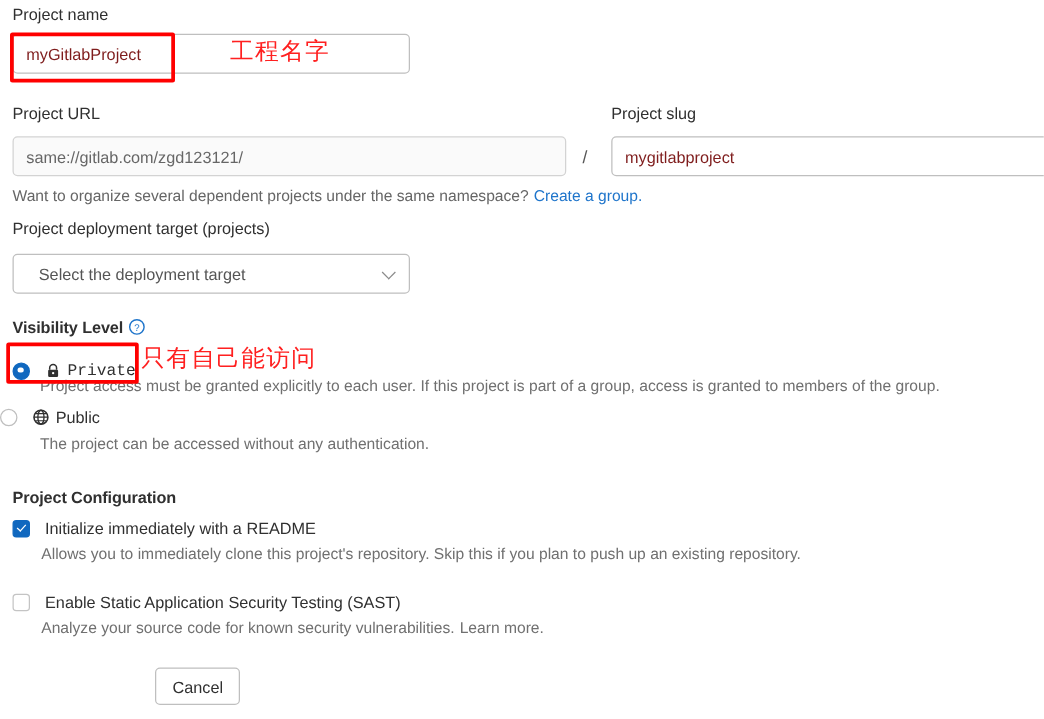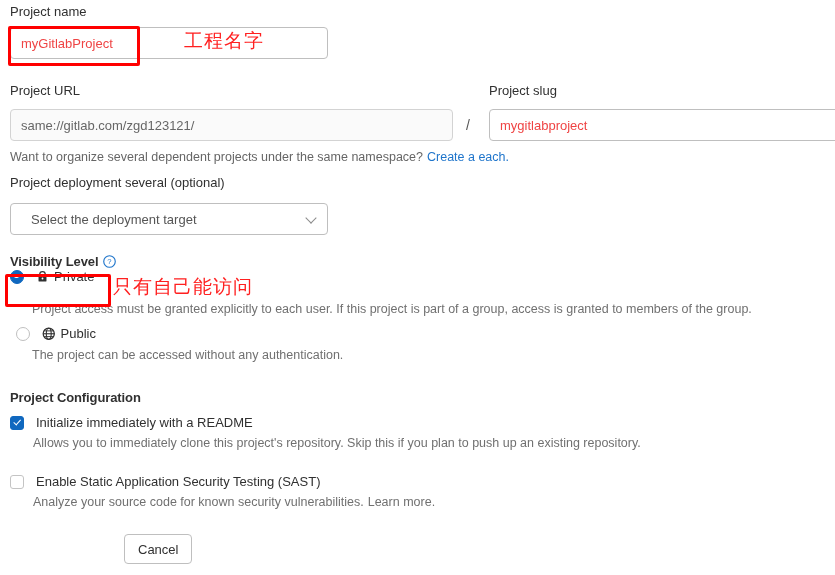--- a/index.html
+++ b/index.html
@@ -33,21 +33,21 @@
     letter-spacing: -0.1px;
   }
 
   .text-input {
     box-sizing: border-box;
     border: 1px solid #bfbfbf;
     border-radius: 4px;
     background: #ffffff;
     font-family: "Liberation Sans", "DejaVu Sans", sans-serif;
     font-size: 13px;
-    color: #ef4444;
+    color: #7f1d1d;
     padding: 0 10px;
     display: flex;
     align-items: center;
     height: 32px;
   }
   .text-input.disabled {
     background: #fafafa;
     color: #666666;
     border-color: #d3d3d3;
   }
@@ -221,55 +221,55 @@
   <div class="abs" style="left:466px; top:117px; font-size:14px; color:#555;">/</div>
 
   <div class="abs" style="left:489px; top:83px;">Project slug</div>
 
   <div class="abs text-input" style="left:489px; top:109px; width:360px;">
     <span>mygitlabproject</span>
   </div>
 
   <div class="abs row" style="left:10px; top:150px;">
     <span class="help-text">Want to organize several dependent projects under the same namespace?</span>
-    <span class="help-text link" style="margin-left:4px;">Create a each.</span>
-  </div>
-
-  <div class="abs" style="left:10px; top:175px;">Project deployment several (optional)</div>
+    <span class="help-text link" style="margin-left:4px;">Create a group.</span>
+  </div>
+
+  <div class="abs" style="left:10px; top:175px;">Project deployment target (projects)</div>
 
   <div class="abs select-box" style="left:10px; top:203px; width:318px;padding-left:20px;">
     <span>Select the deployment target</span>
     <span class="chev"></span>
   </div>
 
   <div class="abs row" style="left:10px; top:254px;">
     <span class="field-label">Visibility Level</span>
     <span class="icon-help" style="margin-left:5px;">
       <svg viewBox="0 0 16 16" width="13" height="13">
         <circle cx="8" cy="8" r="7.1" fill="none" stroke="#1f75cb" stroke-width="1.4"></circle>
         <text x="8" y="11.6" font-size="9.5" font-family="Liberation Sans, sans-serif" fill="#1f75cb" text-anchor="middle">?</text>
       </svg>
     </span>
   </div>
 
-  <div class="abs row" style="left:10px; top:269px;">
+  <div class="abs row" style="left:10px; top:289px;font-family:Liberation Mono, monospace;">
     <span class="radio checked"></span>
     <span style="margin-left:12px; display:inline-flex; align-items:center;">
       <svg viewBox="0 0 16 16" width="13" height="13">
         <path d="M4.6 7.2V5.3a3.4 3.4 0 0 1 6.8 0v1.9" fill="none" stroke="#303030" stroke-width="1.5"></path>
         <rect x="3.1" y="7.1" width="9.8" height="7.2" rx="1.2" fill="#303030"></rect>
         <circle cx="8" cy="10.4" r="1.15" fill="#ffffff"></circle>
       </svg>
     </span>
     <span style="margin-left:5px; font-size:13px;">Private</span>
   </div>
 
   <div class="abs opt-desc" style="left:32px; top:302px; width:805px;">Project access must be granted explicitly to each user. If this project is part of a group, access is granted to members of the group.</div>
 
-  <div class="abs row" style="left:16px; top:326px;">
+  <div class="abs row" style="left:0; top:326px;">
     <span class="radio"></span>
     <span style="margin-left:12px; display:inline-flex; align-items:center;">
       <svg viewBox="0 0 16 16" width="13.5" height="13.5">
         <circle cx="8" cy="8" r="6.6" fill="none" stroke="#303030" stroke-width="1.5"></circle>
         <ellipse cx="8" cy="8" rx="2.9" ry="6.6" fill="none" stroke="#303030" stroke-width="1.3"></ellipse>
         <line x1="1.5" y1="8" x2="14.5" y2="8" stroke="#303030" stroke-width="1.3"></line>
         <line x1="2.7" y1="4.6" x2="13.3" y2="4.6" stroke="#303030" stroke-width="1.1"></line>
         <line x1="2.7" y1="11.4" x2="13.3" y2="11.4" stroke="#303030" stroke-width="1.1"></line>
       </svg>
     </span>

